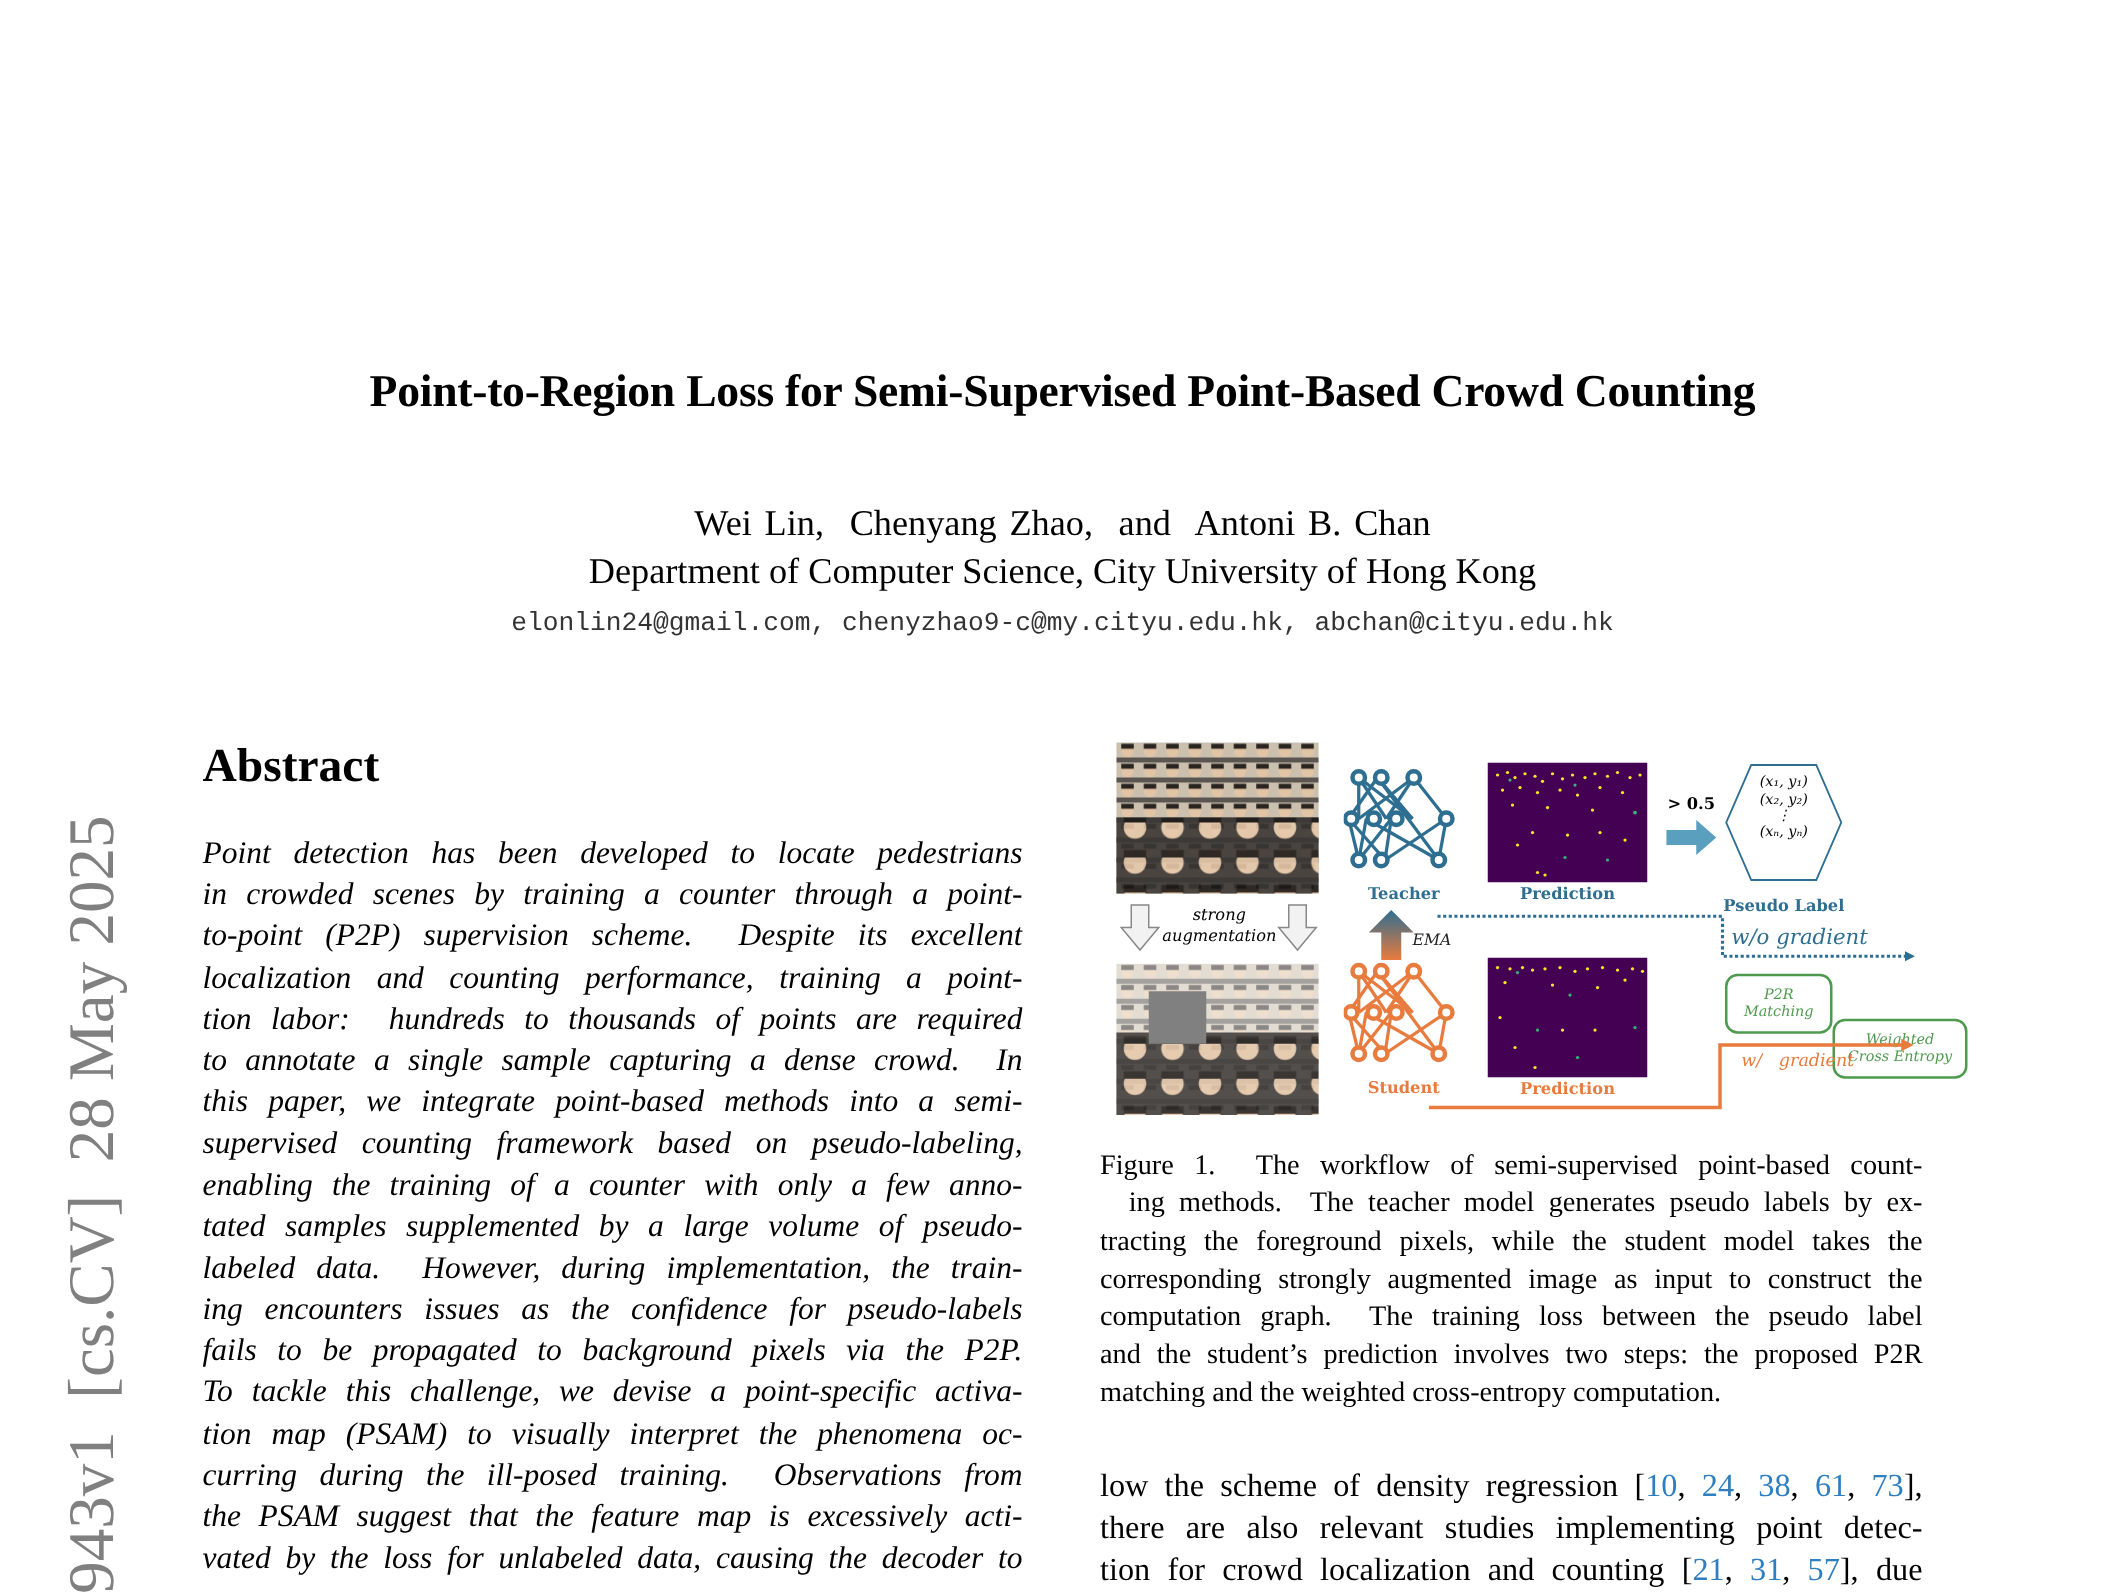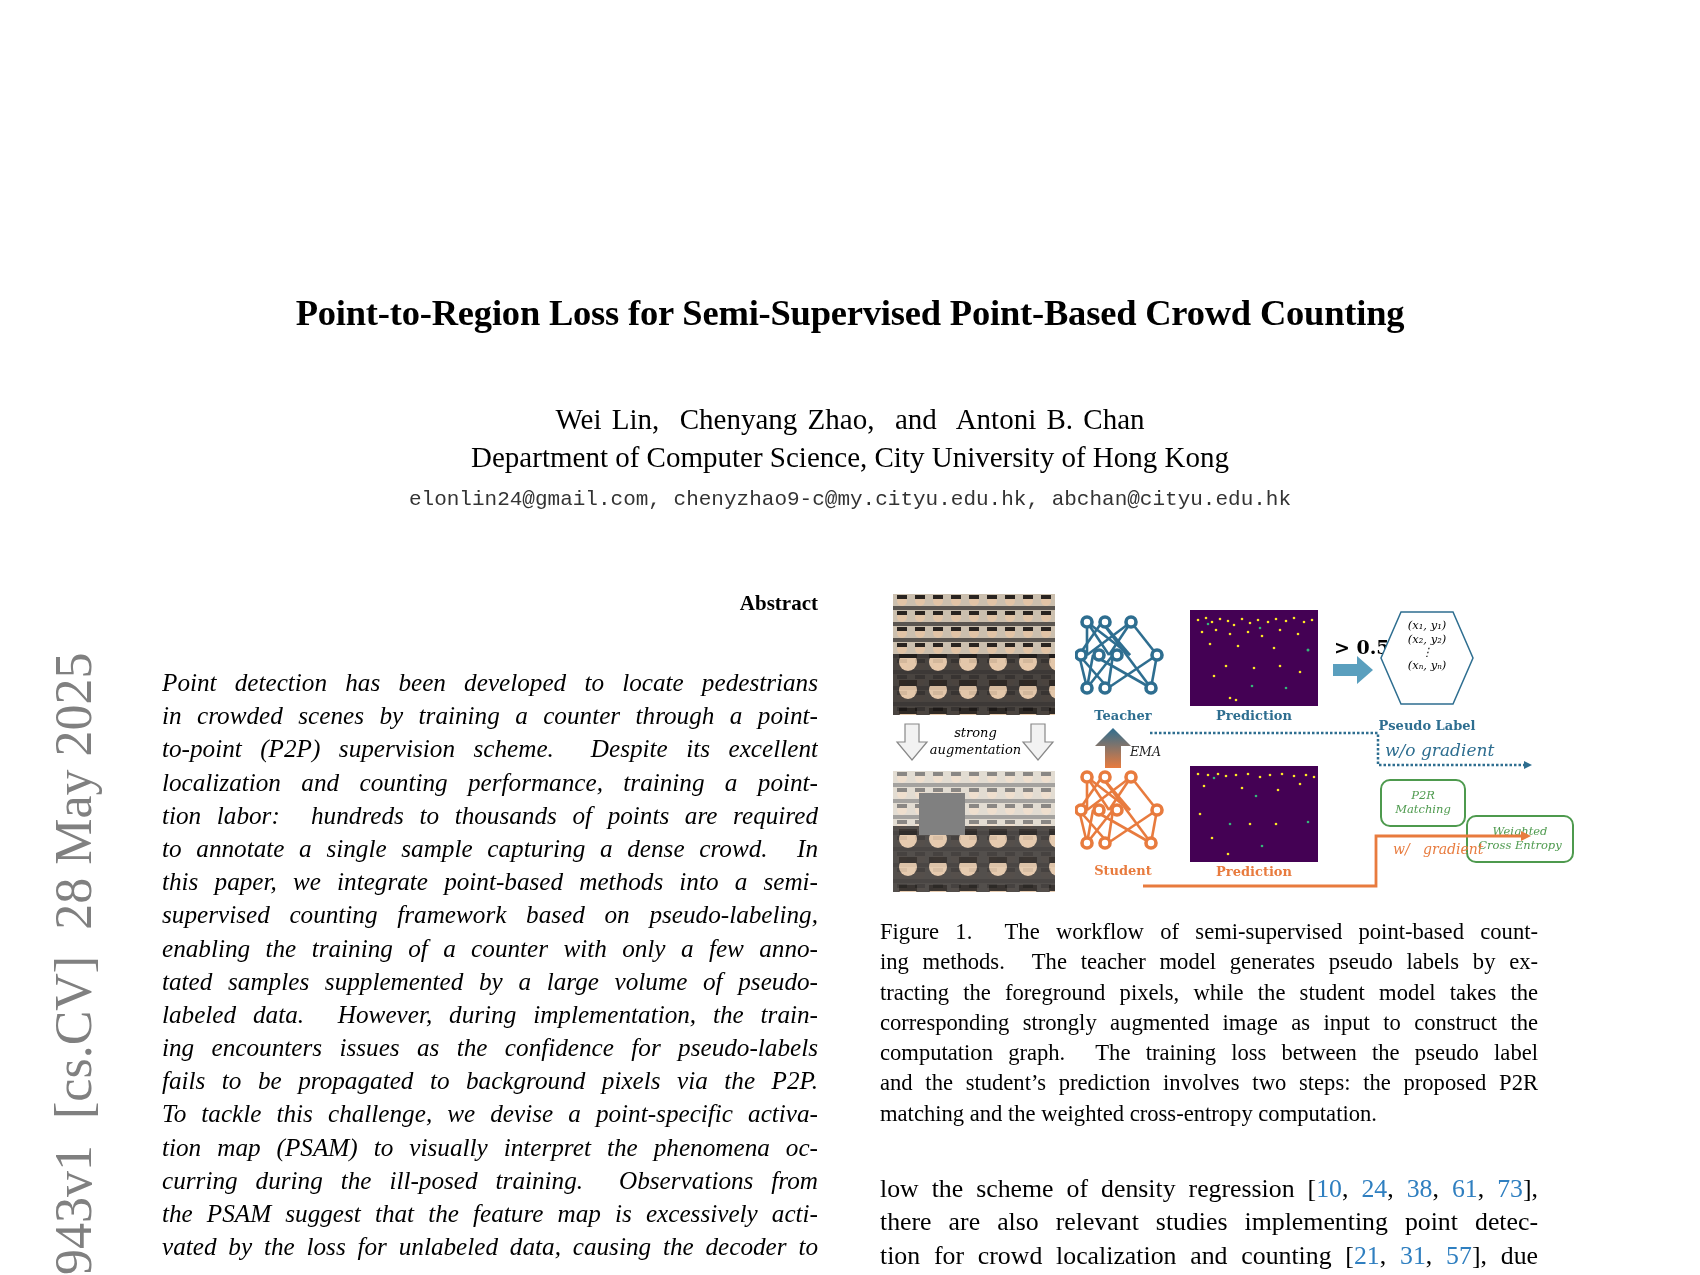--- a/index.html
+++ b/index.html
@@ -3,21 +3,21 @@
 <meta charset="utf-8">
 <style>
   html, body { margin:0; padding:0; background:#ffffff; }
   body { width:1700px; height:1275px; position:relative; overflow:hidden; font-family:"Liberation Serif", serif; color:#000; }
   .abs { position:absolute; }
   #title { left:0; width:1700px; top:291px; text-align:center; font-weight:bold; font-size:36.5px; letter-spacing:-0.2px; }
   #authors { left:0; width:1700px; top:403px; text-align:center; font-size:29px; word-spacing:3px; }
   #affil { left:0; width:1700px; top:441px; text-align:center; font-size:29px; }
   #email { left:0; width:1700px; top:488px; text-align:center; font-family:"Liberation Mono", monospace; font-size:21px; color:#333; }
   #arxiv { left:44px; top:1275px; transform-origin:0 0; transform:rotate(-90deg); font-size:52px; color:#808080; white-space:nowrap; width:680px; text-align:left; }
-  #abs-head { left:162px; width:656px; top:591px; text-align:right; font-weight:bold; font-size:21px; }
+  #abs-head { left:162px; width:656px; top:591px; text-align:left; font-weight:bold; font-size:38px; }
   #abs-body { left:162px; width:656px; top:666px; font-style:italic; font-size:25.2px; line-height:33.2px; text-align:justify; }
   .jl { display:block; text-align:justify; text-align-last:justify; white-space:nowrap; overflow:hidden; height:33.2px; }
   #figure { left:893px; top:594px; width:640px; height:300px; }
   #caption { left:880px; top:917px; width:658px; font-size:22.6px; line-height:30.3px; }
   .cl { display:block; text-align:justify; text-align-last:justify; white-space:nowrap; height:30.3px; }
   .cl.last { text-align-last:left; }
   #body { left:880px; top:1172px; width:658px; font-size:25.8px; line-height:33.3px; }
   .bl { display:block; text-align:justify; text-align-last:justify; white-space:nowrap; height:33.3px; }
   .cite { color:#2f7fc0; }
   .fig-lbl { font-family:"DejaVu Serif", serif; font-weight:bold; font-size:13px; position:absolute; text-align:center; }
@@ -244,21 +244,21 @@
     <g fill="#35b779">
         <circle cx="24" cy="12" r="1.3"></circle>
         <circle cx="66" cy="30" r="1.3"></circle>
         <circle cx="40" cy="58" r="1.3"></circle>
         <circle cx="118" cy="56" r="1.3"></circle>
         <circle cx="72" cy="80" r="1.3"></circle>
       </g>
   </svg>
   <div class="fig-lbl" style="left:297px;top:270px;width:128px;color:#e87b3e;">Prediction</div>
 
-  <div class="abs" style="left:441px;top:42px;font-family:'DejaVu Serif',serif;font-weight:bold;font-size:19px;">&gt; 0.5</div>
+  <div class="abs" style="left:441px;top:42px;font-family:'DejaVu Serif',serif;font-weight:bold;font-size:13px;">&gt; 0.5</div>
   <svg class="abs" style="left:440px;top:62px" width="42" height="28">
     <path d="M0 8 H24 V0 L40 14 L24 28 V20 H0 Z" fill="#5a9fbe"></path>
   </svg>
 
   <svg class="abs" style="left:486px;top:16px" width="96" height="96">
     <path d="M22 2 H74 L94 48 L74 94 H22 L2 48 Z" fill="#fff" stroke="#2e6e90" stroke-width="1.5"></path>
   </svg>
   <div class="abs" style="left:486px;top:24px;width:96px;text-align:center;font-family:'DejaVu Serif',serif;font-style:italic;font-size:11.5px;line-height:14px;">
     <div>(x₁, y₁)</div>
     <div>(x₂, y₂)</div>
@@ -288,21 +288,21 @@
 
   <svg class="abs" style="left:250px;top:236px" width="390" height="60">
     <path d="M0 56 H233 V6 H380" fill="none" stroke="#e87b3e" stroke-width="2.8"></path>
     <path d="M378 1 L388 6 L378 11 Z" fill="#e87b3e"></path>
   </svg>
   <div class="fig-it" style="left:500px;top:247px;font-size:14px;color:#e87b3e;white-space:pre;">w/   gradient</div>
 </div>
 
 <div id="caption" class="abs">
   <span class="cl" style="white-space:pre;">Figure 1.  The workflow of semi-supervised point-based count-</span>
-  <span class="cl" style="white-space:pre;">ing methods.  The teacher model generates pseudo labels by ex-</span>
+  <span class="cl" style="white-space:pre;margin-left:23px;">ing methods.  The teacher model generates pseudo labels by ex-</span>
   <span class="cl">tracting the foreground pixels, while the student model takes the</span>
   <span class="cl">corresponding strongly augmented image as input to construct the</span>
   <span class="cl" style="white-space:pre;">computation graph.  The training loss between the pseudo label</span>
   <span class="cl">and the student’s prediction involves two steps: the proposed P2R</span>
   <span class="cl last">matching and the weighted cross-entropy computation.</span>
 </div>
 
 <div id="body" class="abs">
   <span class="bl">
     <span>low the scheme of density regression [</span><a class="cite">10</a>, <a class="cite">24</a>, <a class="cite">38</a>, <a class="cite">61</a>, <a class="cite">73</a><span>],</span>

